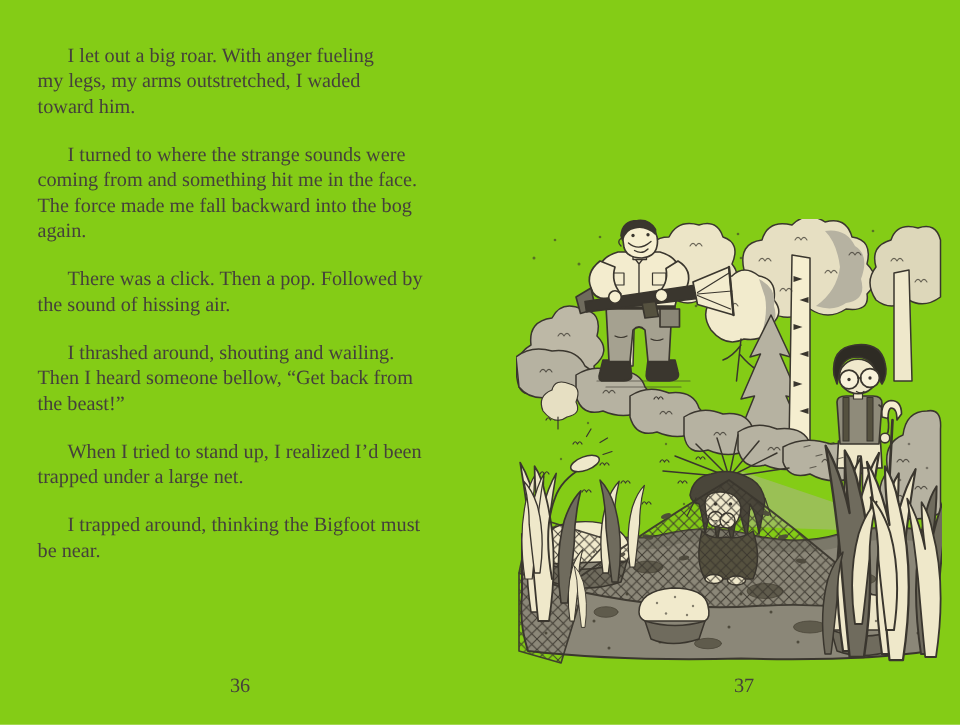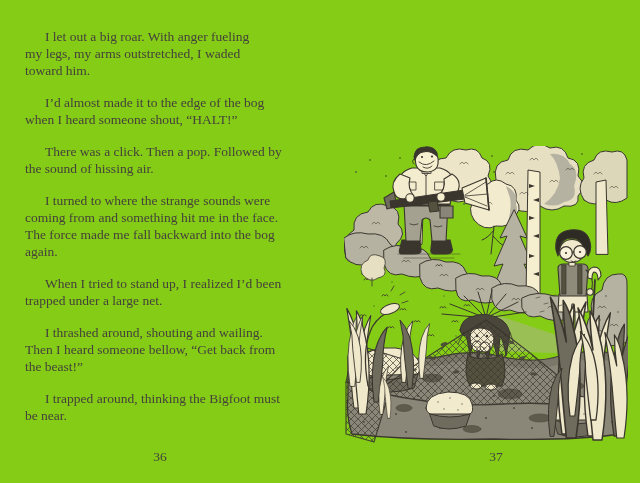--- a/index.html
+++ b/index.html
@@ -42,33 +42,31 @@
 </style>
 </head>
 <body>
 
 <div class="sheet">
 
   <div class="text-block" id="left-text">
     <p class="para">I let out a big roar.  With anger fueling
 my legs, my arms outstretched, I waded
 toward him.</p>
-    <p class="para">I’d almost made it to the edge of the bog
-when I heard someone shout, “HALT!”</p>
-    <p class="para">There was a click.  Then a pop.  Followed by
-the sound of hissing air.</p>
     <p class="para">I turned to where the strange sounds were
 coming from and something hit me in the face.
 The force made me fall backward into the bog
 again.</p>
-    <p class="para">When I tried to stand up, I realized I’d been
-trapped under a large net.</p>
+    <p class="para">There was a click.  Then a pop.  Followed by
+the sound of hissing air.</p>
     <p class="para">I thrashed around, shouting and wailing.
 Then I heard someone bellow, “Get back from
 the beast!”</p>
+    <p class="para">When I tried to stand up, I realized I’d been
+trapped under a large net.</p>
     <p class="para">I trapped around, thinking the Bigfoot must
 be near.</p>
   </div>
 
 
   <div class="pagenum" id="pagenum-left">36</div>
   <div class="pagenum" id="pagenum-right">37</div>
 
   <div class="illustration">
   <svg viewBox="0 0 284 298" width="284" height="298" xmlns="http://www.w3.org/2000/svg" stroke-linecap="round" stroke-linejoin="round">

